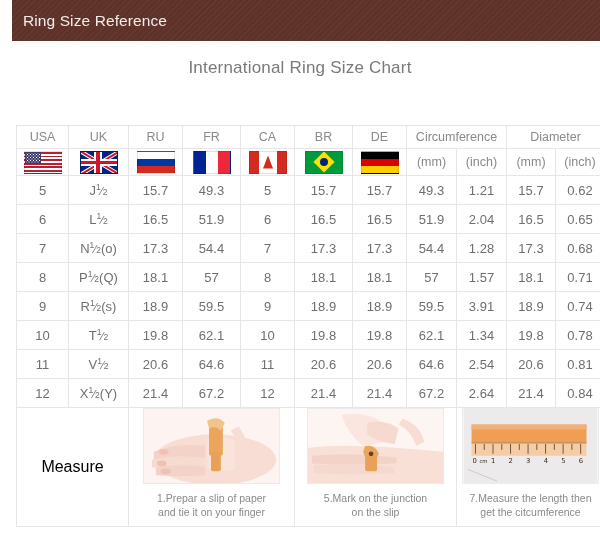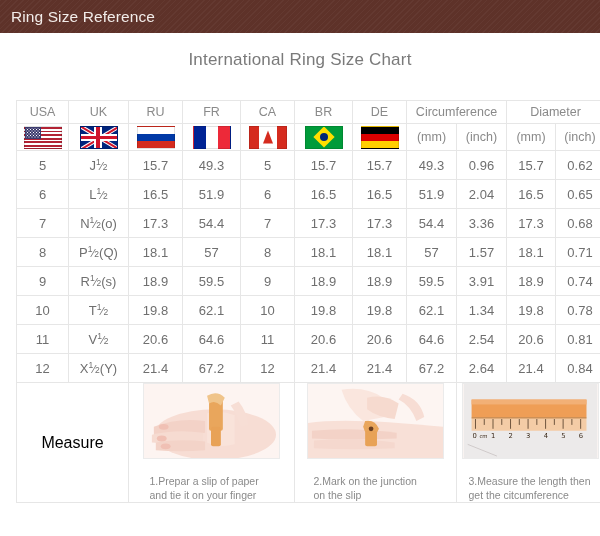--- a/index.html
+++ b/index.html
@@ -9,46 +9,47 @@
   body {
     width: 600px;
     height: 536px;
     background: #ffffff;
     font-family: "Liberation Sans", sans-serif;
     overflow: hidden;
   }
 
   
   .header-bar {
-    height: 33px;
+    height: 41px;
     background: #5e3229;
     background-image: repeating-linear-gradient(
         135deg,
         rgba(255,255,255,0.035) 0px,
         rgba(255,255,255,0.035) 1px,
         rgba(0,0,0,0.0) 1px,
         rgba(0,0,0,0.0) 4px);
     display: flex;
     align-items: center;
     padding-left: 11px;
     box-sizing: border-box;
+    margin-left: 12px;
   }
   .header-title {
     color: #f2ece9;
     font-size: 15.5px;
     letter-spacing: 0.1px;
   }
 
   
   .page-title {
     text-align: center;
     color: #7a7a7a;
     font-size: 17px;
     margin-top: 17px;
-    margin-bottom: 14px;
+    margin-bottom: 31px;
     letter-spacing: 0.2px;
   }
 
   
   .chart-wrap {
     padding: 16px 16px;
     box-sizing: border-box;
   }
   table.ring-chart {
     width: 568px;
@@ -214,25 +215,25 @@
     width: 137px;
     height: 76px;
     border: 1px solid #ebebeb;
     box-sizing: border-box;
     position: relative;
     overflow: hidden;
     background: #fdf6f3;
   }
   .photo svg { display: block; width: 100%; height: 100%; }
   .caption {
-    margin-top: 15px;
+    margin-top: 7px;
     font-size: 10.5px;
     line-height: 1.35;
     color: #8a8a8a;
-    text-align: left;
+    text-align: center;
     width: 124px;
   }
 </style>
 </head>
 <body>
 
 <div class="header-bar">
   <span class="header-title">Ring Size Reference</span>
 </div>
 
@@ -300,21 +301,21 @@
 
     <tr class="data-row">
       <td>5</td>
       <td><span class="uk-val"><span>J</span><span class="frac"><sup>1</sup>⁄<sub>2</sub></span><span></span></span></td>
       <td>15.7</td>
       <td>49.3</td>
       <td>5</td>
       <td>15.7</td>
       <td>15.7</td>
       <td>49.3</td>
-      <td>0.96</td>
+      <td>1.21</td>
       <td>15.7</td>
       <td>0.62</td>
     </tr>
     <tr class="data-row">
       <td>6</td>
       <td><span class="uk-val"><span>L</span><span class="frac"><sup>1</sup>⁄<sub>2</sub></span><span></span></span></td>
       <td>16.5</td>
       <td>51.9</td>
       <td>6</td>
       <td>16.5</td>
@@ -326,21 +327,21 @@
     </tr>
     <tr class="data-row">
       <td>7</td>
       <td><span class="uk-val"><span>N</span><span class="frac"><sup>1</sup>⁄<sub>2</sub></span><span>(o)</span></span></td>
       <td>17.3</td>
       <td>54.4</td>
       <td>7</td>
       <td>17.3</td>
       <td>17.3</td>
       <td>54.4</td>
-      <td>3.36</td>
+      <td>1.28</td>
       <td>17.3</td>
       <td>0.68</td>
     </tr>
     <tr class="data-row">
       <td>8</td>
       <td><span class="uk-val"><span>P</span><span class="frac"><sup>1</sup>⁄<sub>2</sub></span><span>(Q)</span></span></td>
       <td>18.1</td>
       <td>57</td>
       <td>8</td>
       <td>18.1</td>
@@ -444,21 +445,21 @@
               <path d="M6 58 Q46 54 88 60 L88 66 Q46 68 6 66 Z" fill="#f5d8ce"></path>
               <path d="M34 6 Q58 2 76 14 Q84 22 78 34 L56 38 Q40 26 34 6 Z" fill="#fae6de"></path>
               <path d="M60 14 Q78 10 92 20 L88 36 Q70 34 60 26 Z" fill="#f6dacf"></path>
               <path d="M96 10 Q114 16 118 34 L110 38 Q104 22 92 16 Z" fill="#f7ddd4"></path>
               <path d="M58 38 Q68 36 72 46 L66 58 Q58 52 56 44 Z" fill="#e9a65c"></path>
               <rect x="58" y="48" width="12" height="16" rx="2" fill="#e8a257"></rect>
               <circle cx="64" cy="46" r="2.4" fill="#6b3f22"></circle>
             </svg>
           </div>
           <div class="caption">
-            <div>2.Mark on the junction</div>
+            <div>5.Mark on the junction</div>
             <div>on the slip</div>
           </div>
         </div>
       </td>
 
       <td class="step-cell" colspan="3">
         <div class="step-inner">
           <div class="photo">
             <svg viewBox="0 0 137 76">
               <rect width="137" height="76" fill="#eceaea"></rect>
@@ -488,21 +489,21 @@
                 <text x="46" y="55">2</text>
                 <text x="64" y="55">3</text>
                 <text x="82" y="55">4</text>
                 <text x="100" y="55">5</text>
                 <text x="118" y="55">6</text>
               </g>
               <line x1="4" y1="62" x2="34" y2="74" stroke="#cfcaca" stroke-width="1"></line>
             </svg>
           </div>
           <div class="caption">
-            <div>3.Measure the length then</div>
+            <div>7.Measure the length then</div>
             <div>get the citcumference</div>
           </div>
         </div>
       </td>
     </tr>
   </tbody>
     </table>
 </div>
 
 </body></html>

